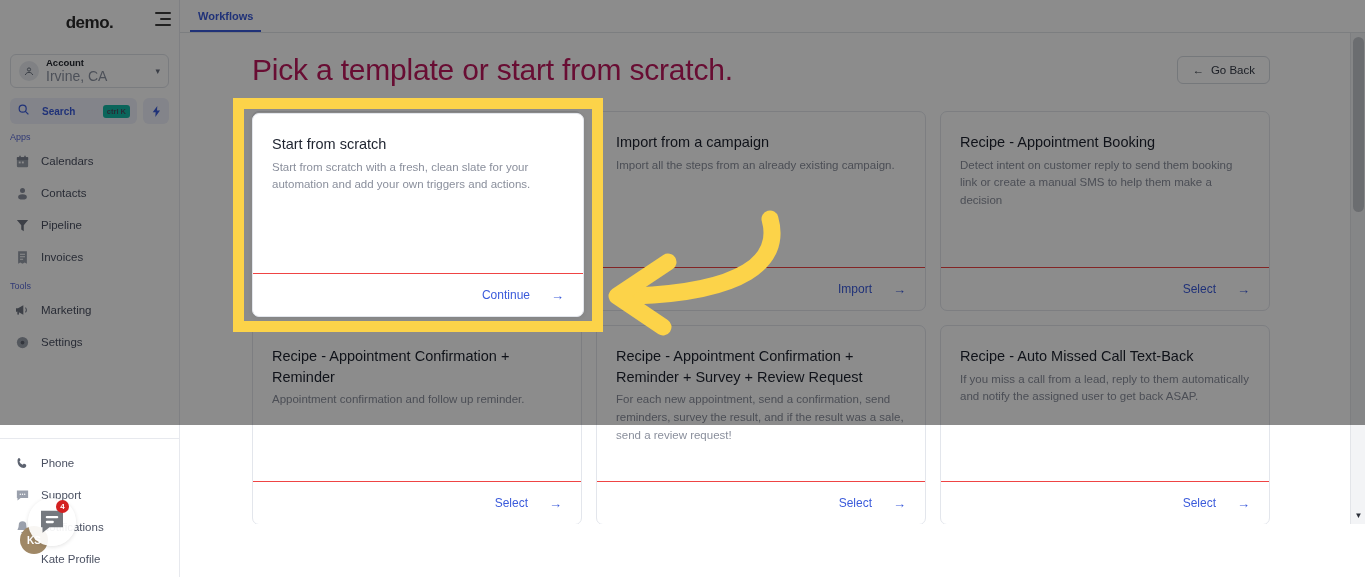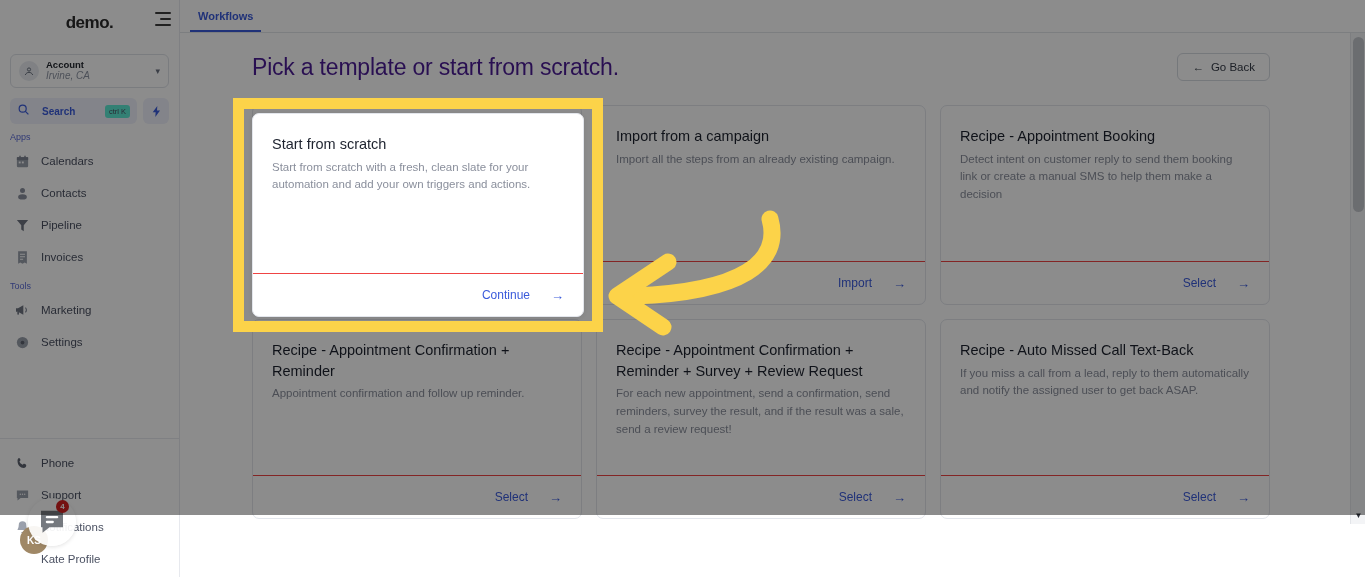--- a/index.html
+++ b/index.html
@@ -8,21 +8,21 @@
     width: 1365px;
     height: 577px;
     overflow: hidden;
     background: #ffffff;
     font-family: "Liberation Sans", sans-serif;
   }
 
   #app {
     position: relative;
     width: 1365px;
-    height: 515px;
+    height: 425px;
     background: #ffffff;
   }
 
   
   .dim {
     position: absolute;
     inset: 0;
     background: rgba(0,0,0,0.45);
     z-index: 50;
     pointer-events: none;
@@ -83,21 +83,21 @@
   .acct-avatar {
     width: 20px; height: 20px;
     border-radius: 50%;
     background: #e9ecf1;
     display: flex; align-items: center; justify-content: center;
     flex: 0 0 auto;
     margin-right: 7px;
   }
   .acct-text { flex: 1 1 auto; line-height: 1.05; overflow: hidden; }
   .acct-name { font-size: 9.5px; font-weight: 700; color: #23272f; }
-  .acct-loc  { font-size: 10px; color: #8d94a3; margin-top: 1px; font-style: italic; }
+  .acct-loc  { font-size: 14px; color: #8d94a3; margin-top: 1px; }
   .acct-caret { color: #6b7280; font-size: 9px; flex: 0 0 auto; }
 
   .sb-searchrow {
     margin: 10px 10px 0 10px;
     display: flex;
     gap: 6px;
     align-items: center;
   }
   .sb-search {
     flex: 1 1 auto;
@@ -111,23 +111,23 @@
   }
   .sb-search .lbl {
     font-size: 10px;
     font-weight: 700;
     color: #3b5bdb;
     margin-left: 12px;
     flex: 1 1 auto;
   }
   .kbd {
     font-size: 7.5px;
-    font-weight: 400;
+    font-weight: 700;
     color: #4a5163;
-    background: #5eead4;
+    background: #14b8a6;
     border-radius: 3px;
     padding: 2px 4px;
     white-space: nowrap;
   }
   .sb-bolt {
     width: 26px; height: 26px;
     background: #eef1fb;
     border-radius: 6px;
     display: flex; align-items: center; justify-content: center;
     cursor: pointer;
@@ -230,23 +230,23 @@
     background: #fff;
   }
 
   .page-head {
     display: flex;
     align-items: center;
     justify-content: space-between;
     padding: 20px 95px 0 72px;
   }
   .page-title {
-    font-size: 23px;
+    font-size: 30px;
     font-weight: 400;
-    color: #4c1d95;
+    color: #be185d;
     letter-spacing: -0.2px;
   }
   .goback {
     display: flex;
     align-items: center;
     gap: 7px;
     border: 1px solid #d6dae1;
     border-radius: 6px;
     padding: 7px 14px;
     font-size: 11.5px;

